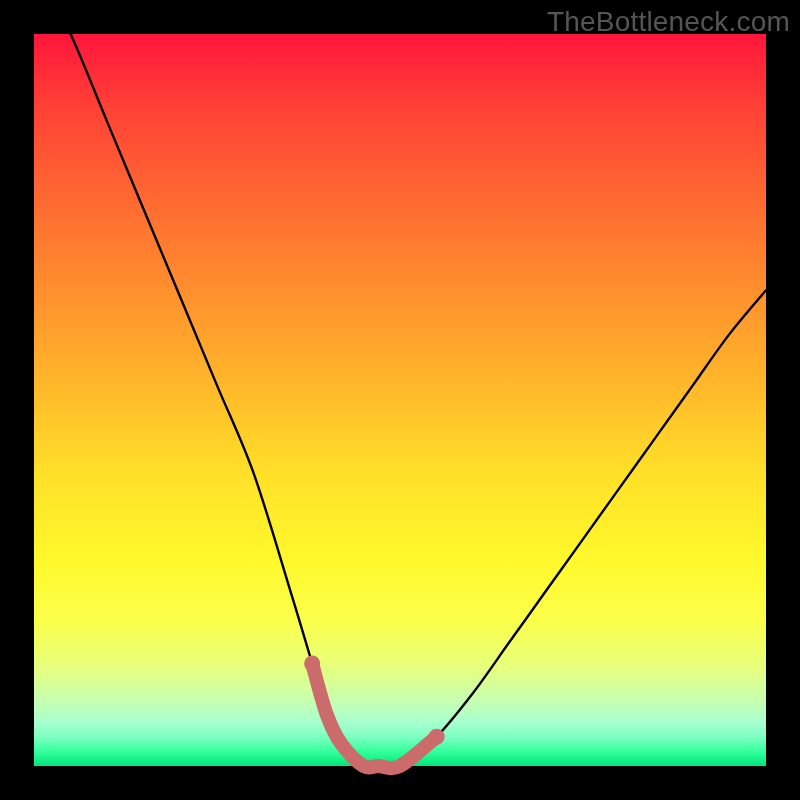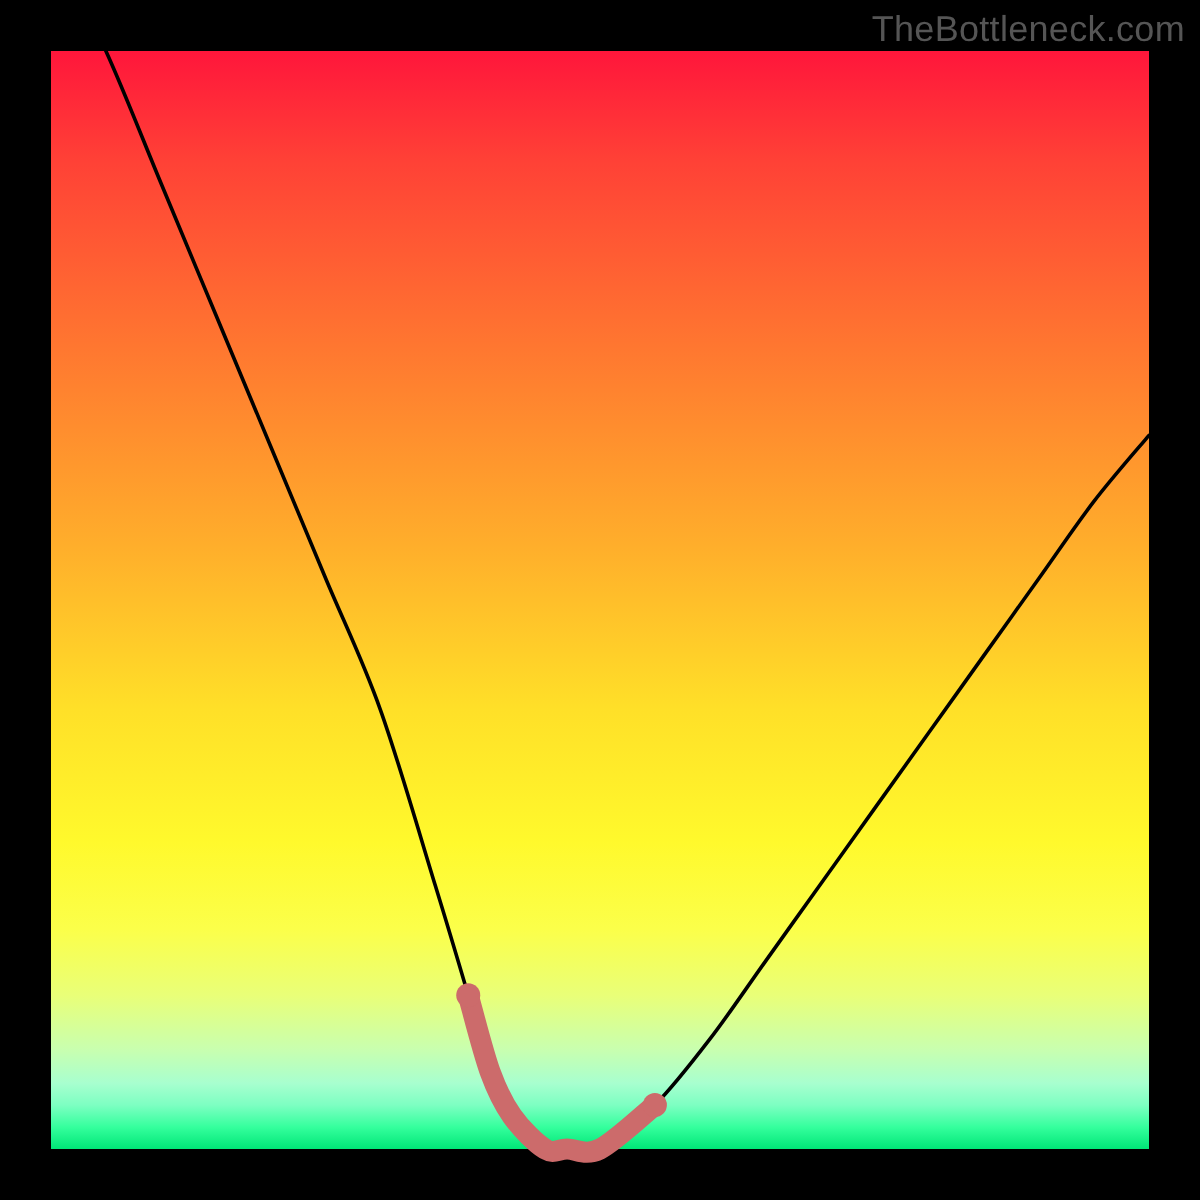--- a/index.html
+++ b/index.html
@@ -15,21 +15,21 @@
     position: relative;
     width: 800px;
     height: 800px;
     background: #000;
   }
   .watermark {
     position: absolute;
     top: 6px;
     right: 10px;
     color: #555;
-    font-size: 24px;
+    font-size: 28px;
     font-weight: 500;
     z-index: 10;
     letter-spacing: 0.2px;
   }
   .plot-area {
     position: absolute;
     left: 34px;
     top: 34px;
     width: 732px;
     height: 732px;

